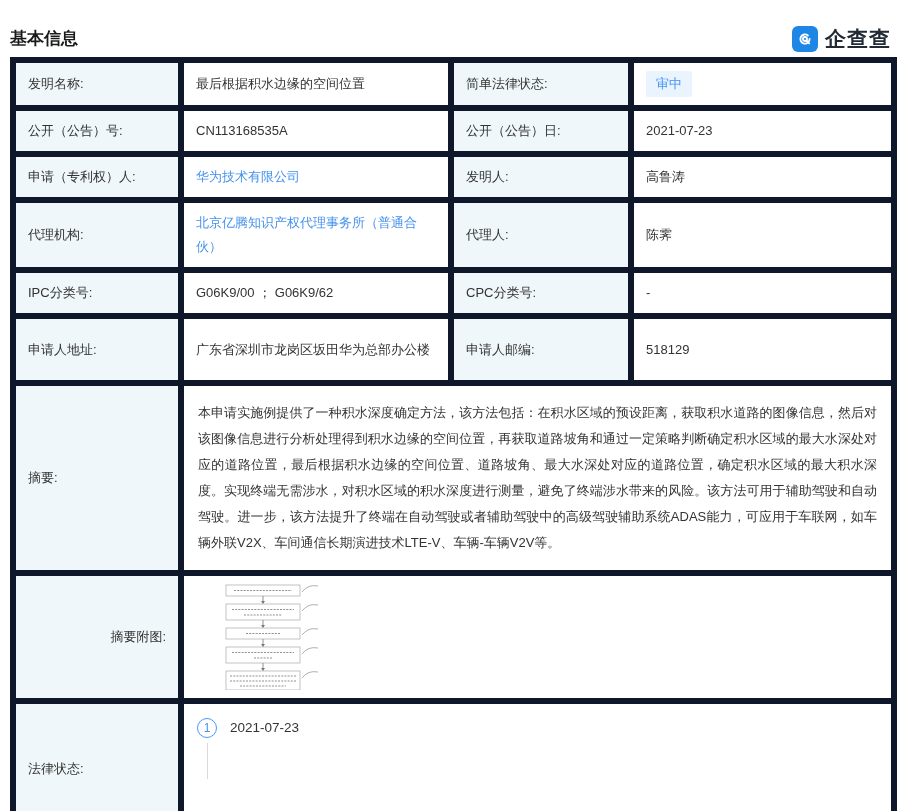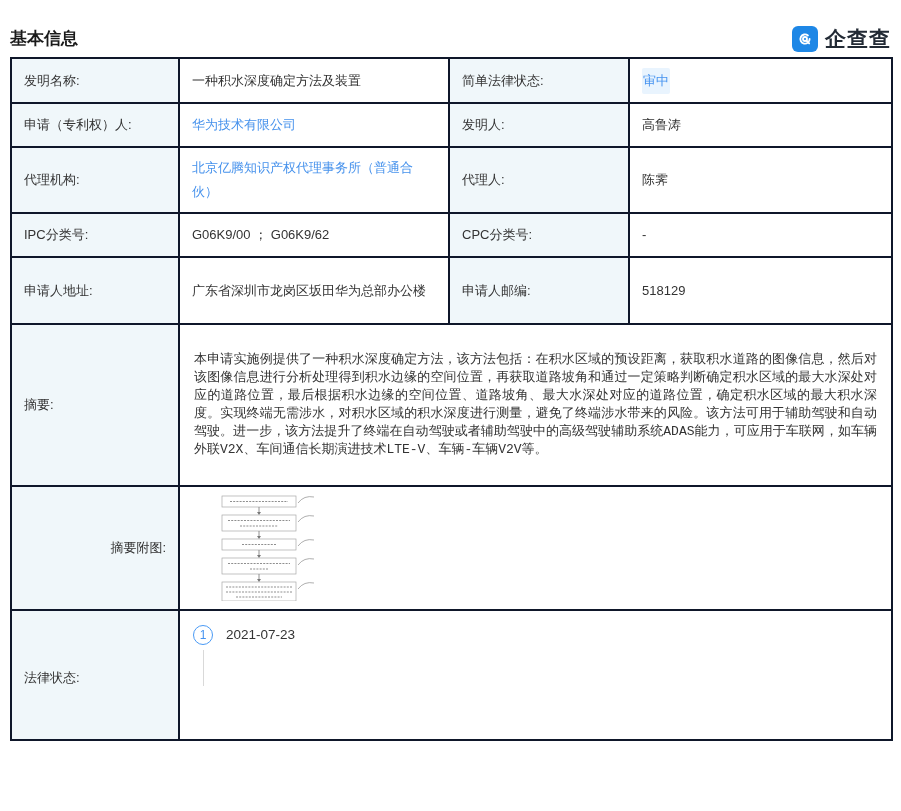--- a/index.html
+++ b/index.html
@@ -38,21 +38,21 @@
     letter-spacing: 1px;
   }
 
   
   table.info-table {
     width: 881px;
     border-collapse: collapse;
     table-layout: fixed;
   }
   .info-table td {
-    border: 2px solid #0f172a;
+    border: 6px solid #0f172a;
     font-size: 13px;
     color: #333;
     padding: 8px 12px;
     vertical-align: middle;
     line-height: 24px;
     word-break: break-all;
   }
   .info-table td.lbl {
     background: #f0f7fa;
     color: #333;
@@ -65,26 +65,26 @@
   tr.h112 { height: 112px; text-align: right; }
   tr.h130 { height: 130px; }
   tr.h130 td { vertical-align: top; padding-top: 14px; }
 
   .badge {
     display: inline-block;
     background: #e9f4fe;
     color: #4693f0;
     font-size: 13px;
     line-height: 18px;
-    padding: 4px 1px;
+    padding: 4px 10px;
     border-radius: 2px;
   }
   a.link { color: #4591ec; text-decoration: none; cursor: pointer; }
 
-  td.abstract-cell { line-height: 18px; text-align: justify; padding: 14px 14px; font-family: Liberation Mono, monospace; }
+  td.abstract-cell { line-height: 26px; text-align: justify; padding: 14px 14px; }
 
   
   .figure-wrap { margin-left: 14px; }
   .figure-wrap svg { display: block; }
 
   
   .timeline-item { display: flex; align-items: flex-start; }
   .timeline-marker {
     width: 22px;
     display: flex; flex-direction: column; align-items: center;
@@ -130,28 +130,34 @@
     <colgroup>
       <col style="width:168px">
         <col style="width:270px">
         <col style="width:180px">
         <col style="width:263px">
     </colgroup>
 
     <tbody>
         <tr class="h45">
       <td class="lbl">发明名称:</td>
-      <td>一种积水深度确定方法及装置</td>
+      <td>最后根据积水边缘的空间位置</td>
       <td class="lbl">简单法律状态:</td>
       <td>
         <span class="badge">审中</span>
       </td>
     </tr>
 
 
+    <tr class="h44">
+      <td class="lbl">公开（公告）号:</td>
+      <td>CN113168535A</td>
+      <td class="lbl">公开（公告）日:</td>
+      <td>2021-07-23</td>
+    </tr>
 
 
     <tr class="h44">
       <td class="lbl">申请（专利权）人:</td>
       <td>
         <a class="link">华为技术有限公司</a>
       </td>
       <td class="lbl">发明人:</td>
       <td>高鲁涛</td>
     </tr>

